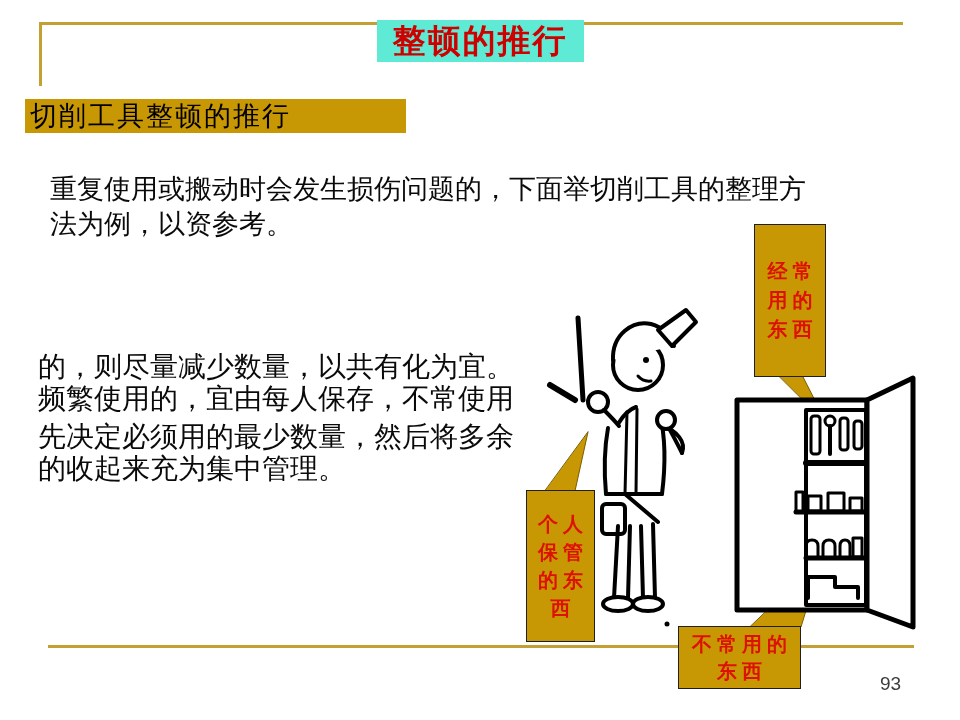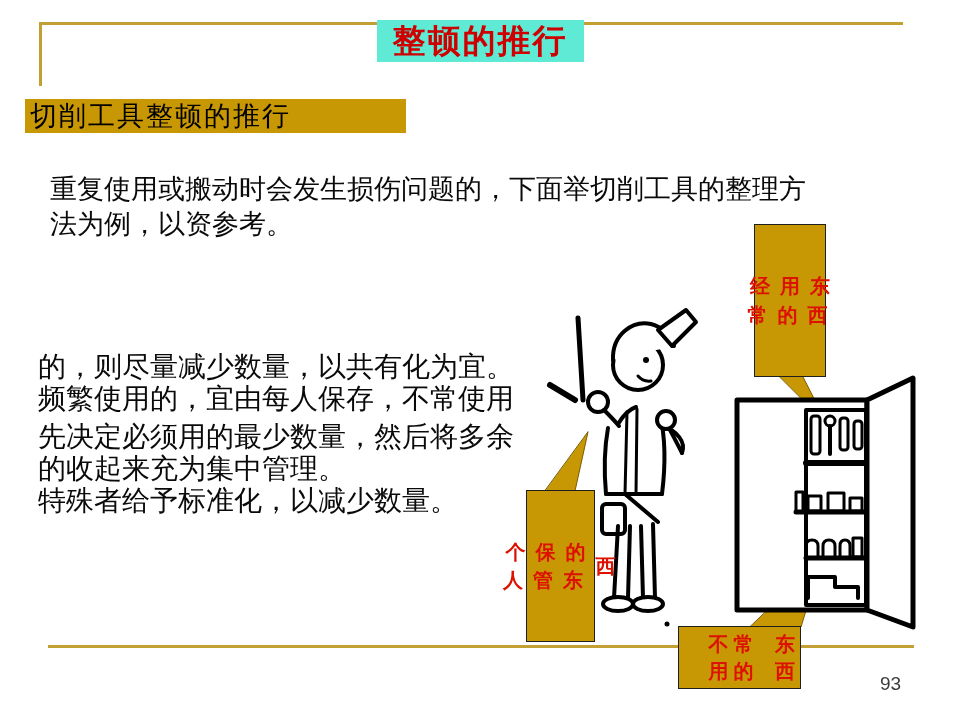--- a/index.html
+++ b/index.html
@@ -41,21 +41,21 @@
   .body-text .gap { margin-top:6px; }
 
   
   .illus { position:absolute; left:500px; top:210px; width:460px; height:480px; z-index:1; }
   .illus path, .illus rect, .illus circle, .illus line, .illus polygon, .illus ellipse {
     vector-effect:non-scaling-stroke;
   }
 
   
   .callout { position:absolute; background:var(--gold,#C89704); border:1px solid #1f1f1f; z-index:2;
-             display:flex; flex-direction:row; align-items:center; justify-content:center;
+             display:flex; flex-direction:column; align-items:center; justify-content:center;
              color:var(--label_red,#DD1100); font-weight:bold; font-size:20px; text-align:center; }
   .callout span { display:block; letter-spacing:5px; text-indent:5px; }
   .callout-often    { left:754px; top:224px; width:70px;  height:151px; line-height:29px; }
   .callout-personal { left:526px; top:490px; width:67px;  height:150px; line-height:28px; }
   .callout-rare     { left:678px; top:626px; width:121px; height:61px;  line-height:27px;text-align:right; }
 
   
   .page-number { position:absolute; left:880px; top:673px; width:40px; text-align:left; z-index:1;
                  font-family:"Liberation Sans","DejaVu Sans",sans-serif; font-size:19px; color:#3c3c3c; }
 </style>
@@ -79,21 +79,20 @@
     <div>重复使用或搬动时会发生损伤问题的，下面举切削工具的整理方</div>
     <div>法为例，以资参考。</div>
   </div>
 
 
   <div class="body-text">
     <div>的，则尽量减少数量，以共有化为宜。</div>
     <div>频繁使用的，宜由每人保存，不常使用</div>
     <div class="gap">先决定必须用的最少数量，然后将多余</div>
     <div>的收起来充为集中管理。</div>
-    <div>特殊者给予标准化，以减少数量。</div>
   </div>
 
   <svg class="illus" viewBox="0 0 460 480" fill="none" stroke="#000" stroke-width="4" stroke-linecap="round" stroke-linejoin="round">
 
     <g stroke="#7a5c00" stroke-width="1" fill="#C89704">
       <polygon points="276,374 301,374 327,214"></polygon>
       <polygon points="276,163 301,163 327,214" fill="#C89704" stroke="#7a5c00"></polygon>
       <polygon points="45,281 75,281 88,222"></polygon>
       <polygon points="250,417 301,417 322,348"></polygon>
     </g>

